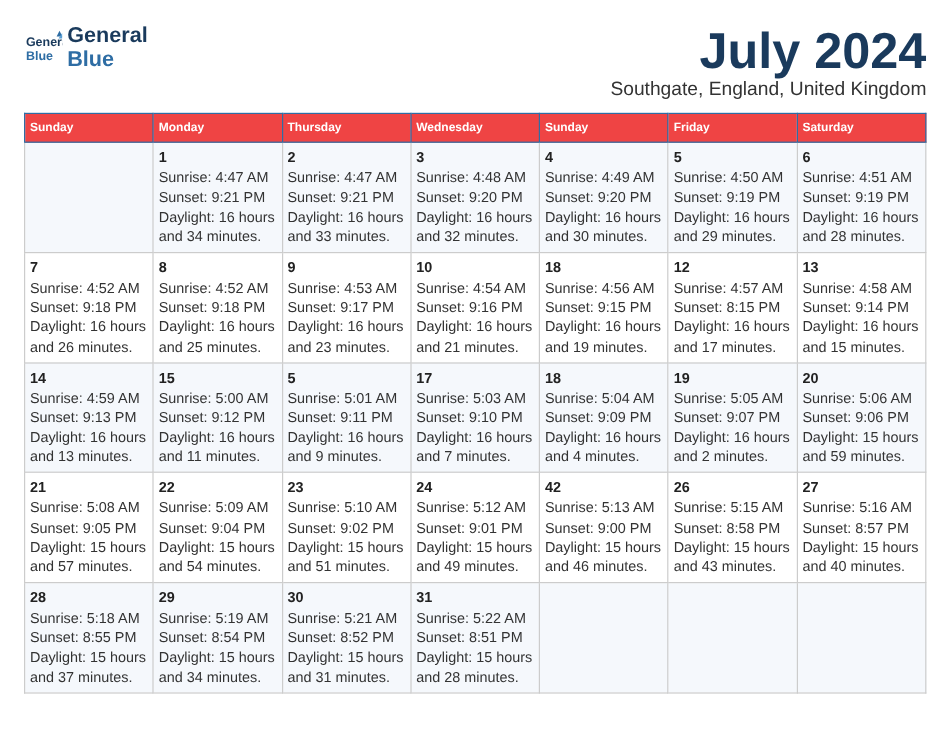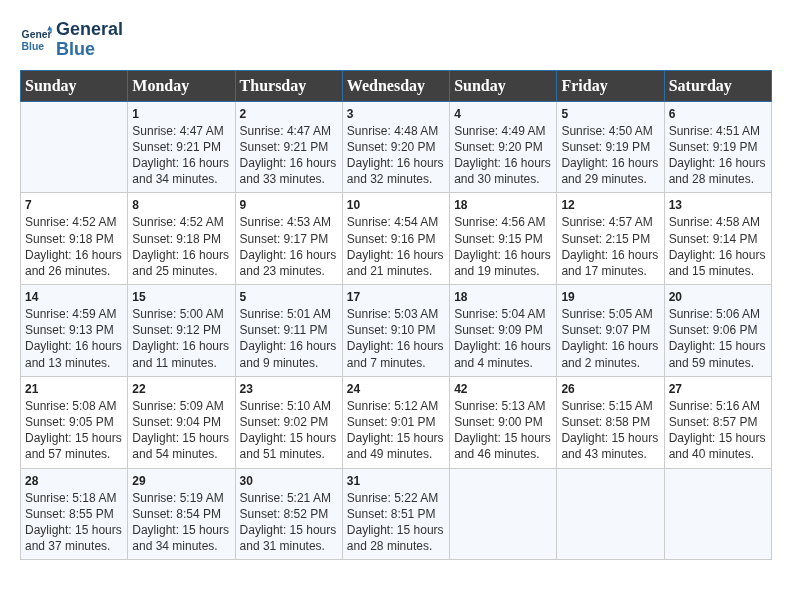--- a/index.html
+++ b/index.html
@@ -45,28 +45,27 @@
       font-size: 16px;
       color: #333;
       font-weight: normal;
     }
     table {
       width: 100%;
       border-collapse: collapse;
       font-size: 11px;
     }
     thead tr th {
-      background-color: #404040;
+      background-color: #ef4444;
       color: #fff;
       padding: 6px 4px;
       text-align: left;
-      font-size: 16px;
+      font-size: 10px;
       font-weight: bold;
       border: 1px solid #2e6da4;
-      font-family: Liberation Serif, serif;
     }
     tbody tr td {
       border: 1px solid #ccc;
       padding: 5px 4px;
       vertical-align: top;
       width: calc(100% / 7);
       min-height: 80px;
     }
     tbody tr:nth-child(odd) td {
       background-color: #f5f8fc;
@@ -98,20 +97,24 @@
       <polygon points="34,8 40,8 37,2" fill="#2e6da4"></polygon>
       <polygon points="36,10 40,10 40,4" fill="#5a9fd4"></polygon>
     </svg>
     <div>
       <div class="logo-text">
         <span>General</span><br>
         <span class="logo-blue">Blue</span>
       </div>
     </div>
   </div>
+  <div class="title-block">
+    <div class="main-title">July 2024</div>
+    <div class="subtitle">Southgate, England, United Kingdom</div>
+  </div>
 </div>
 
 <table>
   <thead>
     <tr>
     <th>Sunday</th>
         <th>Monday</th>
         <th>Thursday</th>
         <th>Wednesday</th>
         <th>Sunday</th>
@@ -197,21 +200,21 @@
         <td>
           <span class="day-number">18</span>
           <div class="day-info">Sunrise: 4:56 AM
 Sunset: 9:15 PM
 Daylight: 16 hours
 and 19 minutes.</div>
         </td>
         <td>
           <span class="day-number">12</span>
           <div class="day-info">Sunrise: 4:57 AM
-Sunset: 2:15 PM
+Sunset: 8:15 PM
 Daylight: 16 hours
 and 17 minutes.</div>
         </td>
         <td>
           <span class="day-number">13</span>
           <div class="day-info">Sunrise: 4:58 AM
 Sunset: 9:14 PM
 Daylight: 16 hours
 and 15 minutes.</div>
         </td>

